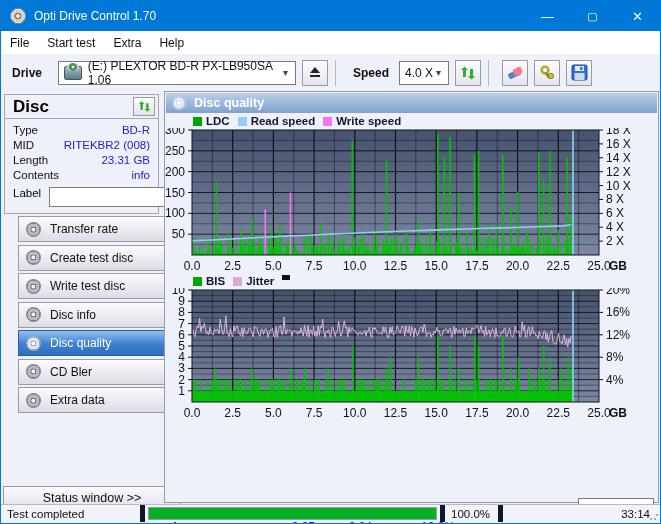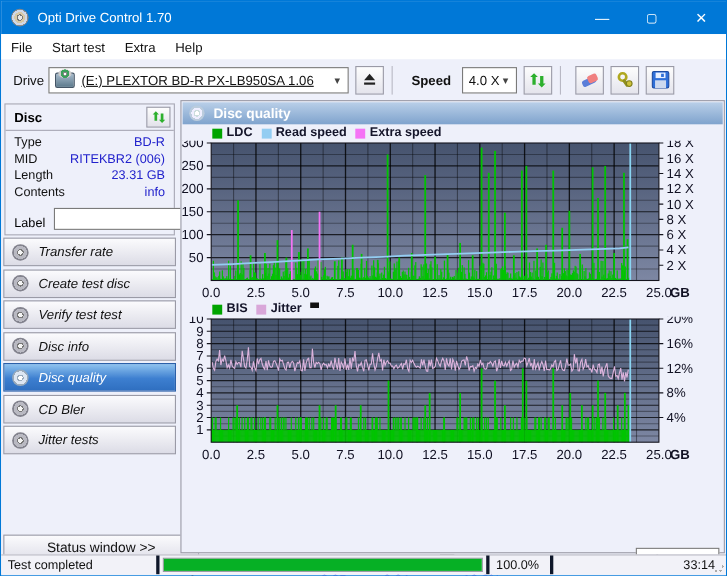--- a/index.html
+++ b/index.html
@@ -10,45 +10,45 @@
   .titlebar .app-icon{width:16px;height:16px;margin:0 8px 0 9px;border-radius:50%;
     background:radial-gradient(circle at 50% 50%, #e8e8e8 0 2px, #777 2px 3px, #d7c9a8 3px 5px, #cfd8e8 5px 7px, #8a8a8a 7px 8px);}
   .title-text{flex:1;}
   .cap-btn{width:45px;height:30px;display:flex;align-items:center;justify-content:center;font-size:13px;color:#fff;}
   .cap-max{font-size:11px;}
   
   .menubar{position:absolute;left:0;top:30px;width:100%;height:23px;background:#fff;display:flex;align-items:center;font-size:12px;color:#111;}
   .menu-item{padding:3px 9px;}
   
   .toolbar{position:absolute;left:0;top:53px;width:100%;height:37px;background:#eef0fa;display:flex;align-items:center;font-size:12px;color:#111;}
-  .tb-label{font-weight:normal;margin-left:11px;margin-right:4px;}
+  .tb-label{font-weight:bold;margin-left:11px;margin-right:16px;}
   .tb-label2{font-weight:bold;margin:0 10px;}
   .combo{height:24px;background:#fff;border:1px solid #7a7a7a;display:flex;align-items:center;font-size:12px;position:relative;padding-left:5px;}
   .combo .chev{position:absolute;right:7px;color:#444;font-size:10px;}
-  .drive-combo{width:273px;text-decoration:underline;}
+  .drive-combo{width:238px;}
   .drive-icon{width:18px;height:14px;margin-right:6px;position:relative;background:linear-gradient(#9fb4c8,#5c7astia 60%,#52706f);background:linear-gradient(#a8bccd,#5d7a8c);border:1px solid #456;border-radius:2px;}
   .drive-icon:before{content:"";position:absolute;left:2px;top:-4px;width:12px;height:8px;border-radius:50%;background:radial-gradient(circle,#fff 0 1px,#888 1px 2px,#3aa05a 2px 4px,#ccc 4px 5px);}
   .speed-combo{width:50px;}
   .tb-btn{width:26px;height:26px;margin-left:6px;border:1px solid #9a9aa6;background:linear-gradient(#fdfdfd,#e4e4ec);display:flex;align-items:center;justify-content:center;}
   .tb-sep{width:1px;height:26px;background:#b8b8c4;margin:0 7px;}
   
   .leftpanel{position:absolute;left:0;top:90px;width:161px;height:415px;background:#eef0fa;}
   .disc-box{position:absolute;left:3px;top:3px;width:155px;height:120px;border:1px solid #a7a7b4;background:#eef0fa;}
   .disc-head{position:absolute;left:0;top:0;width:100%;height:24px;border-bottom:1px solid #a7a7b4;display:flex;align-items:center;}
-  .disc-head .t{font-size:12px;font-weight:bold;margin-left:8px;flex:1;}
+  .disc-head .t{font-size:17px;font-weight:bold;margin-left:8px;flex:1;}
   .mini-btn{width:22px;height:19px;margin-right:3px;border:1px solid #9a9aa6;background:linear-gradient(#fdfdfd,#e2e2ea);display:flex;align-items:center;justify-content:center;}
   .disc-rows{position:absolute;left:0;top:27px;width:100%;}
   .disc-row{display:flex;font-size:11.5px;padding:1.5px 8px;}
   .disc-row .k{flex:1;color:#111;}
   .disc-row .v{color:#2222cc;}
-  .label-row{position:absolute;left:0;bottom:4px;width:100%;display:flex;align-items:flex-end;padding:0 4px 0 8px;font-size:11.5px;}
+  .label-row{position:absolute;left:0;bottom:4px;width:100%;display:flex;align-items:flex-start;padding:0 4px 0 8px;font-size:11.5px;}
   .label-input{flex:1;height:20px;border:1px solid #7a7a7a;background:#fff;margin:0 4px 0 8px;}
   .cd-btn{width:24px;height:22px;border:1px solid #9a9aa6;background:linear-gradient(#fdfdfd,#e2e2ea);display:flex;align-items:center;justify-content:center;}
   .cd-glyph{width:14px;height:14px;border-radius:50%;background:radial-gradient(circle,#fff 0 2px,#999 2px 3px,#d8d890 3px 6px,#8a8a50 6px 7px);}
-  .nav{position:absolute;left:0;top:125px;width:161px;font-style:italic;}
+  .nav{position:absolute;left:15px;top:125px;width:161px;}
   .nav-btn{position:relative;width:157px;height:26px;margin:0 2px 2.5px 2px;border:1px solid #9a9aa6;background:linear-gradient(#fbfbfd,#dcdce6);display:flex;align-items:center;font-size:12px;color:#111;}
   .nav-btn.active{background:linear-gradient(#8fc3ef,#3d7fd0 55%,#2f6fc0);border-color:#2a5fa8;color:#fff;}
   .nav-icon{width:15px;height:15px;border-radius:50%;margin:0 9px 0 7px;
     background:radial-gradient(circle,#f4f4f4 0 2px,#777 2px 3px,#b9b9c2 3px 6px,#83838e 6px 7px);}
   .nav-btn.active .nav-icon{background:radial-gradient(circle,#fff 0 2px,#9ab 2px 3px,#dde6f2 3px 6px,#9ab 6px 7px);}
   .statuswin-btn{position:absolute;left:2px;top:395px;width:178px;height:23px;border:1px solid #9a9aa6;background:linear-gradient(#fbfbfd,#e0e0ea);font-size:12.5px;color:#111;display:flex;align-items:center;justify-content:center;}
   
   .chartpanel{position:absolute;left:163px;top:90px;width:495px;height:412px;border:1px solid #9a9aa6;background:#eef0fa;}
   .cp-head{position:absolute;left:1px;top:1px;right:1px;height:20px;background:linear-gradient(#b9cfe8,#7fa3cd);display:flex;align-items:center;color:#fff;font-size:12.5px;font-weight:bold;}
   .cp-head .nav-icon{width:14px;height:14px;margin:0 8px 0 6px;background:radial-gradient(circle,#fff 0 2px,#cdd 2px 3px,#eef 3px 5px,#bcd 5px 6px);}
@@ -59,21 +59,21 @@
   
   .stats{position:absolute;left:0;top:330px;width:100%;height:80px;font-size:12px;color:#111;}
   .st{position:absolute;white-space:nowrap;}
   .st.blue{color:#2222cc;}
   .st.r{transform:translateX(-100%);}
   .checkbox{position:absolute;width:13px;height:13px;border:1px solid #555;background:#fff;display:flex;align-items:center;justify-content:center;font-size:11px;color:#222;}
   .ctl-combo{position:absolute;left:413px;width:76px;height:21px;}
   .ctl-btn{position:absolute;left:413px;width:76px;height:21px;border:1px solid #9a9aa6;background:linear-gradient(#fbfbfd,#e0e0ea);font-size:12px;display:flex;align-items:center;justify-content:center;color:#111;}
   
   .statusbar{position:absolute;left:0;top:503px;width:100%;height:18px;background:#f2f2f8;border-top:1px solid #b9b9c4;display:flex;font-size:11.5px;color:#111;}
-  .sb-cell{border-right:3px solid #0f172a;display:flex;align-items:center;padding:0 6px;}
+  .sb-cell{border-right:5px solid #0f172a;display:flex;align-items:center;padding:0 6px;}
   .sb-status{width:144px;}
   .sb-progress{width:300px;padding:2px 3px;}
   .prog-track{width:100%;height:100%;background:#fff;border:1px solid #9a9aa6;position:relative;}
   .prog-fill{position:absolute;left:0;top:0;bottom:0;background:#06b025;}
   .sb-pct{width:58px;}
   .sb-spacer{flex:1;border-right:none;}
   .sb-time{width:120px;justify-content:flex-end;border-right:none;padding-right:10px;}
   .grip{position:absolute;right:1px;bottom:1px;width:10px;height:10px;
     background:radial-gradient(circle at 2px 8px,#aaa 0 1px,transparent 1px),radial-gradient(circle at 6px 8px,#aaa 0 1px,transparent 1px),radial-gradient(circle at 8px 4px,#aaa 0 1px,transparent 1px);}
   
@@ -158,21 +158,21 @@
           </svg>
         </span>
       </div>
       <div class="disc-rows" id="disc-rows">
           <div class="disc-row">
             <span class="k">Type</span>
             <span class="v">BD-R</span>
           </div>
           <div class="disc-row">
             <span class="k">MID</span>
-            <span class="v">RITEKBR2 (006)</span>
+            <span class="v">RITEKBR2 (008)</span>
           </div>
           <div class="disc-row">
             <span class="k">Length</span>
             <span class="v">23.31 GB</span>
           </div>
           <div class="disc-row">
             <span class="k">Contents</span>
             <span class="v">info</span>
           </div>
         </div>
@@ -188,54 +188,54 @@
         <div class="nav-btn">
           <span class="nav-icon"></span>
           <span>Transfer rate</span>
         </div>
         <div class="nav-btn">
           <span class="nav-icon"></span>
           <span>Create test disc</span>
         </div>
         <div class="nav-btn">
           <span class="nav-icon"></span>
-          <span>Verify test test</span>
+          <span>Write test disc</span>
         </div>
         <div class="nav-btn">
           <span class="nav-icon"></span>
           <span>Disc info</span>
         </div>
         <div class="nav-btn active">
           <span class="nav-icon"></span>
           <span>Disc quality</span>
         </div>
         <div class="nav-btn">
           <span class="nav-icon"></span>
           <span>CD Bler</span>
         </div>
         <div class="nav-btn">
           <span class="nav-icon"></span>
-          <span>Jitter tests</span>
+          <span>Extra data</span>
         </div>
       </div>
     <div class="statuswin-btn">Status window &gt;&gt;</div>
   </div>
 
   <div class="chartpanel">
     <div class="cp-head">
       <span class="nav-icon"></span>
       <span>Disc quality</span>
     </div>
     <div class="legend" id="legend1" style="left:20px;top:23px;">
         <span class="sw" style="background: rgb(0, 164, 0);"></span>
         <span>LDC</span>
         <span class="sw" style="background: rgb(147, 205, 242);"></span>
         <span>Read speed</span>
         <span class="sw" style="background: rgb(245, 115, 245);"></span>
-        <span>Extra speed</span>
+        <span>Write speed</span>
       </div>
     <svg id="chart1" width="494" height="150" style="position:absolute;left:0;top:36px;">
         <defs>
           <linearGradient id="gldc-speed-chart" x1="0" y1="0" x2="0" y2="1">
             <stop offset="0%" stop-color="#46536e"></stop>
             <stop offset="100%" stop-color="#7d87a3"></stop>
           </linearGradient>
         </defs>
         <rect x="27" y="2" width="407" height="125" fill="url(#gldc-speed-chart)"></rect>
         <line x1="27" y1="116.58333333333333" x2="434" y2="116.58333333333333" stroke="rgba(0,0,0,0.35)" stroke-width="1"></line>

